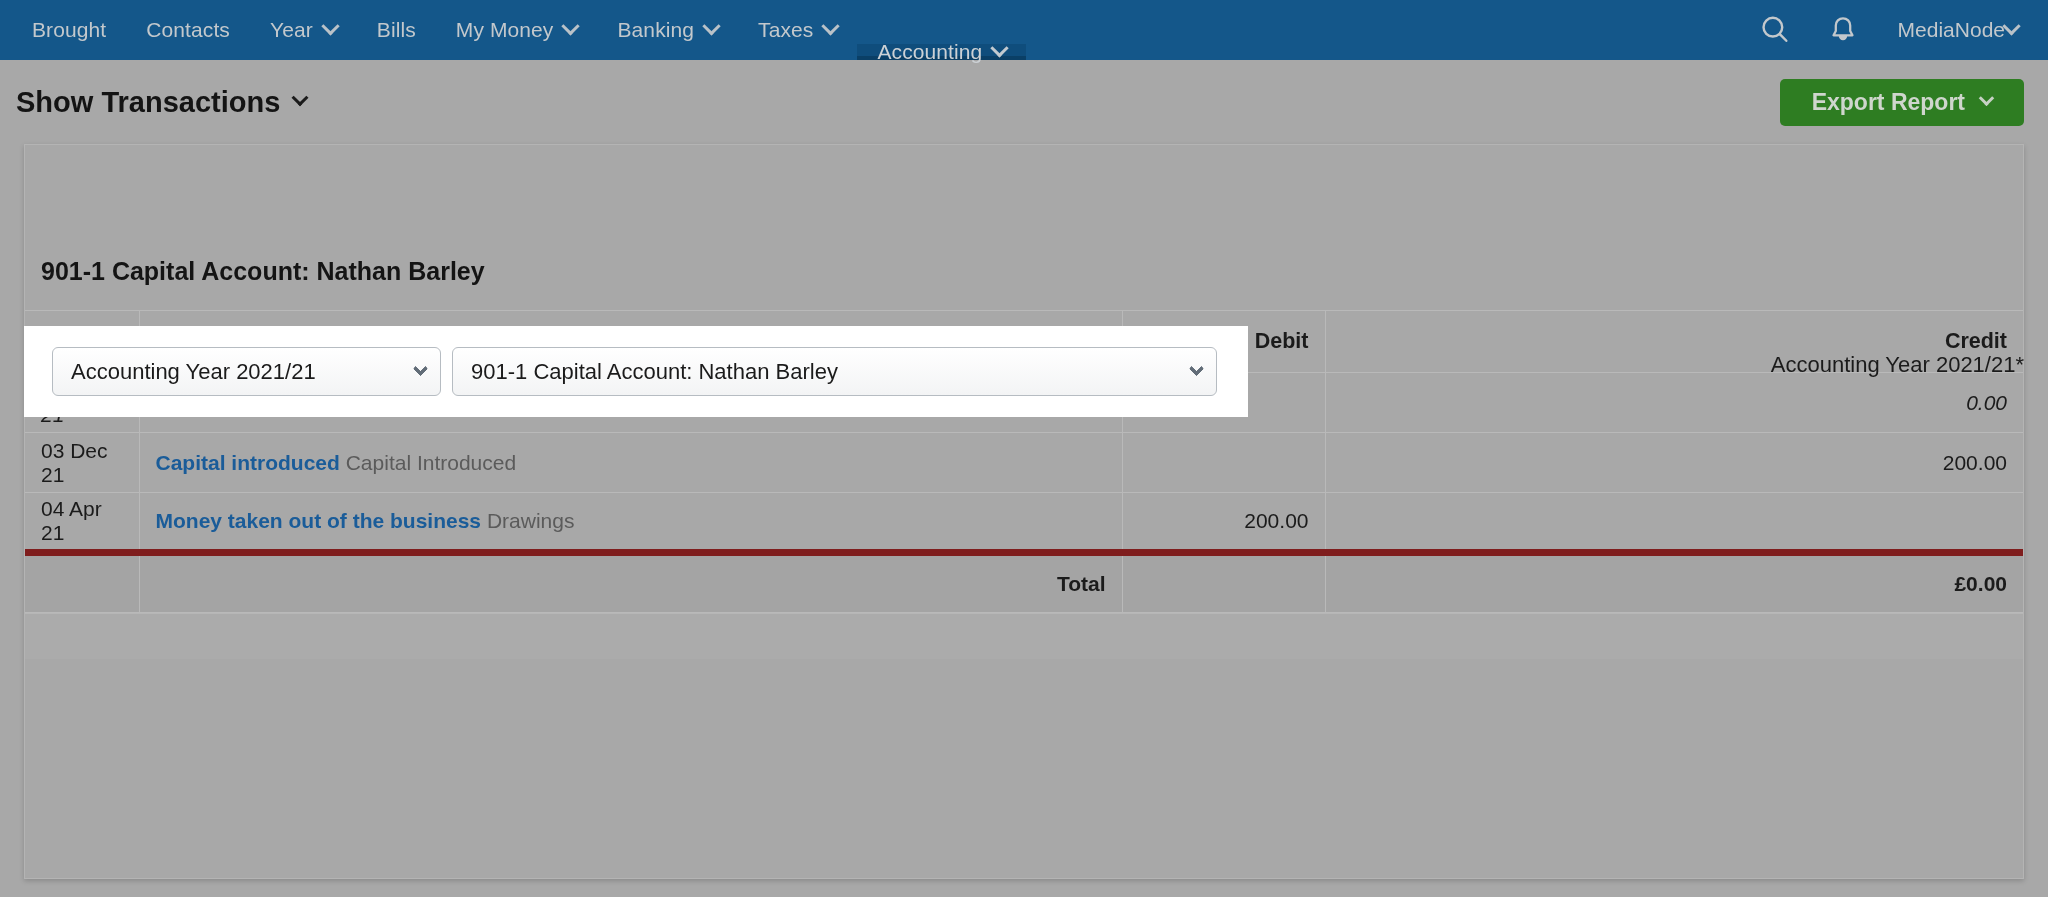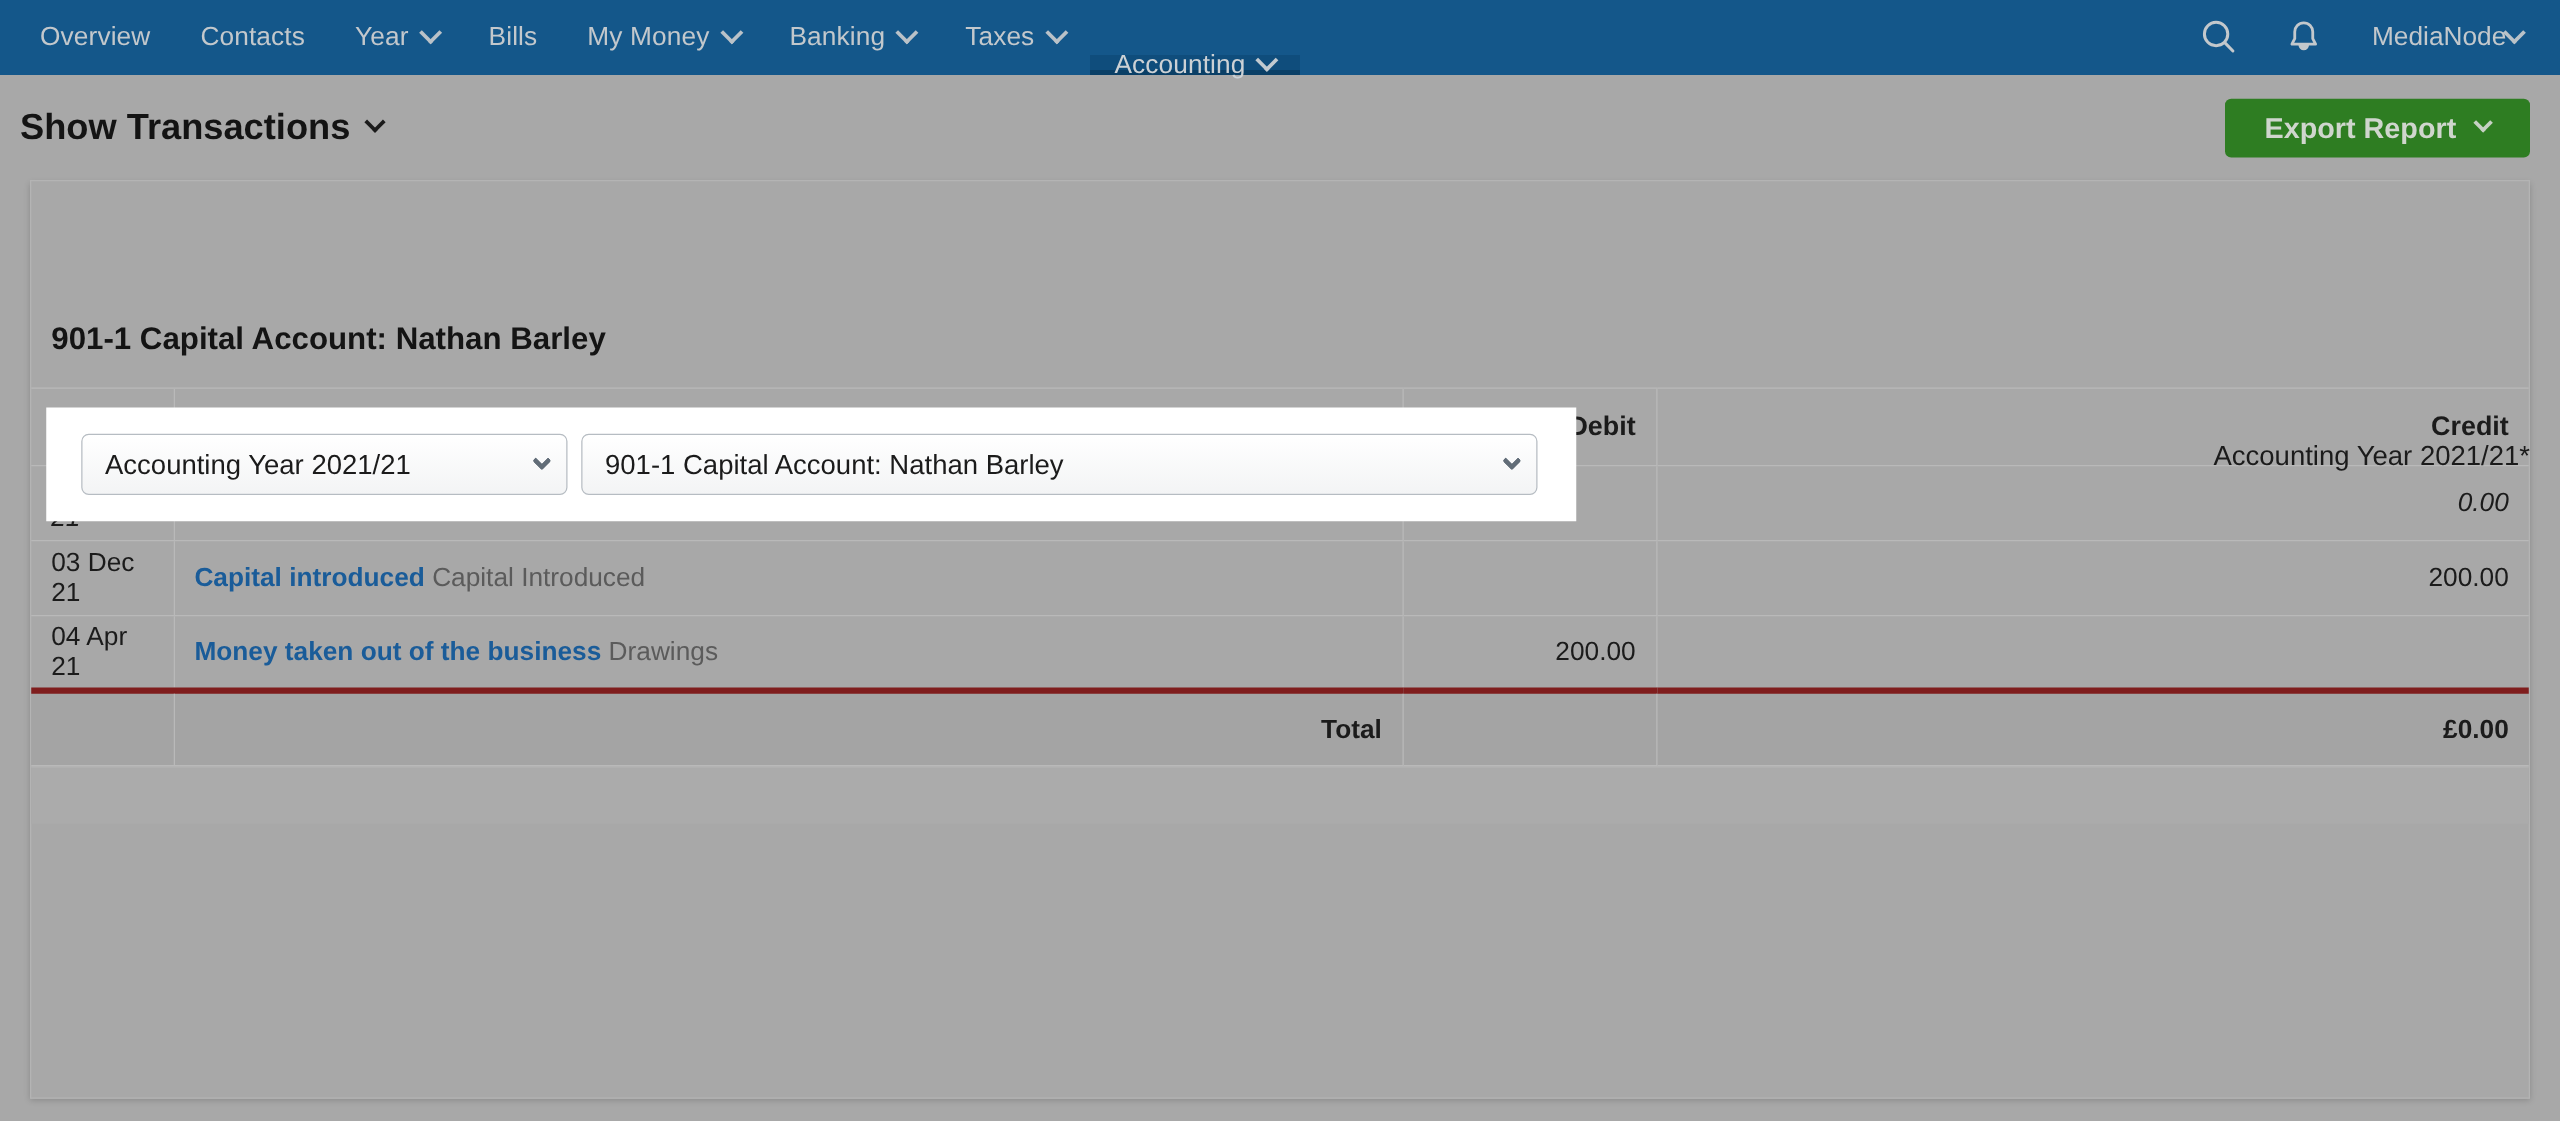--- a/index.html
+++ b/index.html
@@ -126,32 +126,32 @@
   .num { text-align: right; }
 
   tr.brought td { font-style: italic; }
   .link {
     color: #1a5c99; font-weight: bold; cursor: pointer;
   }
   .muted { color: #5b5b5b; }
   tr.total-row td {
     font-weight: bold;
     background: #a4a4a4;
-    border-top: 5px solid #7f1d1d;
+    border-top: 7px solid #7f1d1d;
   }
   .card-footer {
     height: 46px;
     background: #ababab;
     border-top: 1px solid #b6b6b6;
   }
 
   
   .select-overlay {
     position: absolute;
-    left: 37px; top: 182px;
+    left: 24px; top: 182px;
     width: 1224px; height: 91px;
     background: #ffffff;
     display: flex; align-items: center;
     padding-left: 28px;
     gap: 11px;
     z-index: 5;
   }
   .sel {
     height: 49px;
     background: linear-gradient(#ffffff,#f3f4f5);
@@ -182,21 +182,21 @@
     z-index: 4;
   }
 </style>
 </head>
 <body>
 
 <div class="navbar">
   <div class="nav-left">
 
     <div class="nav-item">
-      <span>Overview</span>
+      <span>Brought</span>
     </div>
 
     <div class="nav-item">
       <span>Contacts</span>
     </div>
 
     <div class="nav-item">
       <span>Year</span>
       <span class="chev"></span>
     </div>

